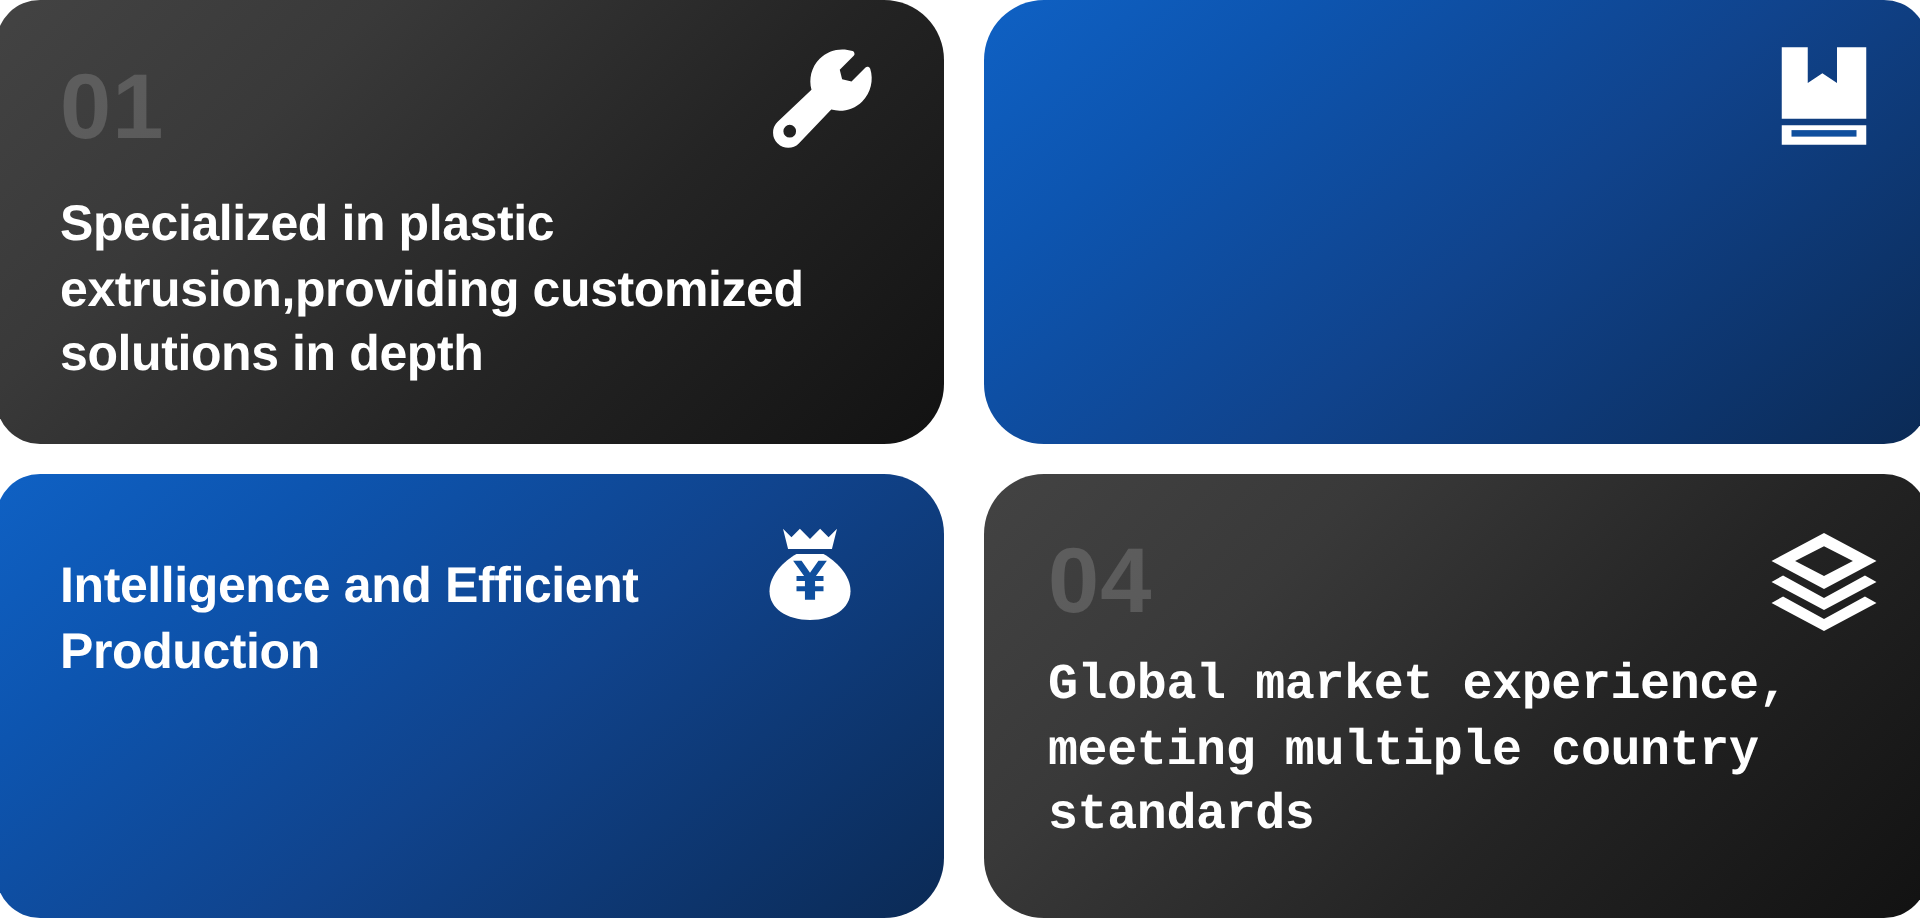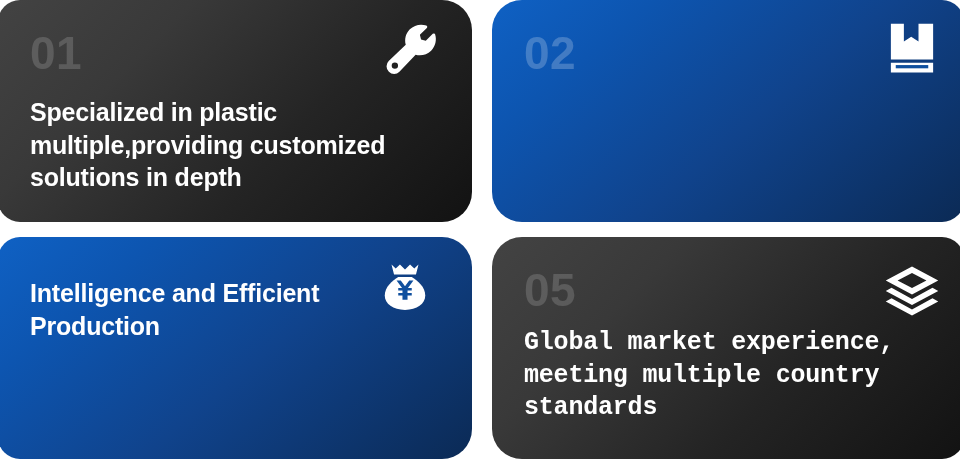--- a/index.html
+++ b/index.html
@@ -87,30 +87,29 @@
 
   .icon svg { width: 100%; height: 100%; display: block; fill: #ffffff; }
 </style>
 </head>
 <body>
 
 <div class="grid">
 
   <div class="card dark c1">
     <div class="num">01</div>
-    <div class="heading">Specialized in plastic multiple,providing customized solutions in depth</div>
+    <div class="heading">Specialized in plastic extrusion,providing customized solutions in depth</div>
     <span class="icon">
       <svg viewBox="0 0 64 64" aria-hidden="true">
         <path d="M58.6 13.6a1.6 1.6 0 0 0-2.6-.6l-7.7 7.7-5.2-1.3-1.3-5.2 7.7-7.7a1.6 1.6 0 0 0-.6-2.6c-6.3-2.1-13.4-.6-18.2 4.2-4.6 4.6-6.1 11.2-4.5 17.1L7.4 43.1a8.2 8.2 0 0 0 0 11.6l.2.2a8.2 8.2 0 0 0 11.6 0l17.9-18.7c5.9 1.6 12.5.1 17.1-4.5 4.8-4.8 6.4-11.9 4.4-18.1zM14.2 51.6a3.5 3.5 0 1 1 0-7 3.5 3.5 0 0 1 0 7z"></path>
       </svg>
     </span>
   </div>
 
   <div class="card blue c2">
-    <div class="num">02</div>
     <span class="icon">
       <svg viewBox="0 0 64 64" aria-hidden="true">
         <path d="M6 2h16v22l9-6 9 6V2h18v44H6V2z"></path>
         <path d="M6 50h52v12H6z"></path>
         <rect x="12" y="53" width="40" height="4" fill="#0f4f9e"></rect>
       </svg>
     </span>
   </div>
 
   <div class="card blue c3">
@@ -118,21 +117,21 @@
     <span class="icon">
       <svg viewBox="0 0 64 64" aria-hidden="true">
         <path d="M16 4l5 5 5-5 6 6 6-6 5 5 5-5-3 12H19L16 4z"></path>
         <path d="M24 19h16c7 4 16 12 16 22 0 10-10 17-24 17S8 51 8 41c0-10 9-18 16-22z"></path>
         <path d="M32 30l-5-7h-5l6.5 9H24v3h5v3h-5v3h5v5h6v-5h5v-3h-5v-3h5v-3h-4.5L42 23h-5l-5 7z" fill="#0f4f9e"></path>
       </svg>
     </span>
   </div>
 
   <div class="card dark c4">
-    <div class="num">05</div>
+    <div class="num">04</div>
     <div class="heading">Global market experience, meeting multiple country standards</div>
     <span class="icon">
       <svg viewBox="0 0 64 64" aria-hidden="true">
         <path d="M32 4L2 20l30 16 30-16L32 4zm0 7.5L48.5 20 32 28.5 15.5 20 32 11.5z"></path>
         <path d="M8.6 28.3L2 32l30 16 30-16-6.6-3.7L32 41.2 8.6 28.3z"></path>
         <path d="M8.6 40.3L2 44l30 16 30-16-6.6-3.7L32 53.2 8.6 40.3z"></path>
       </svg>
     </span>
   </div>
 

